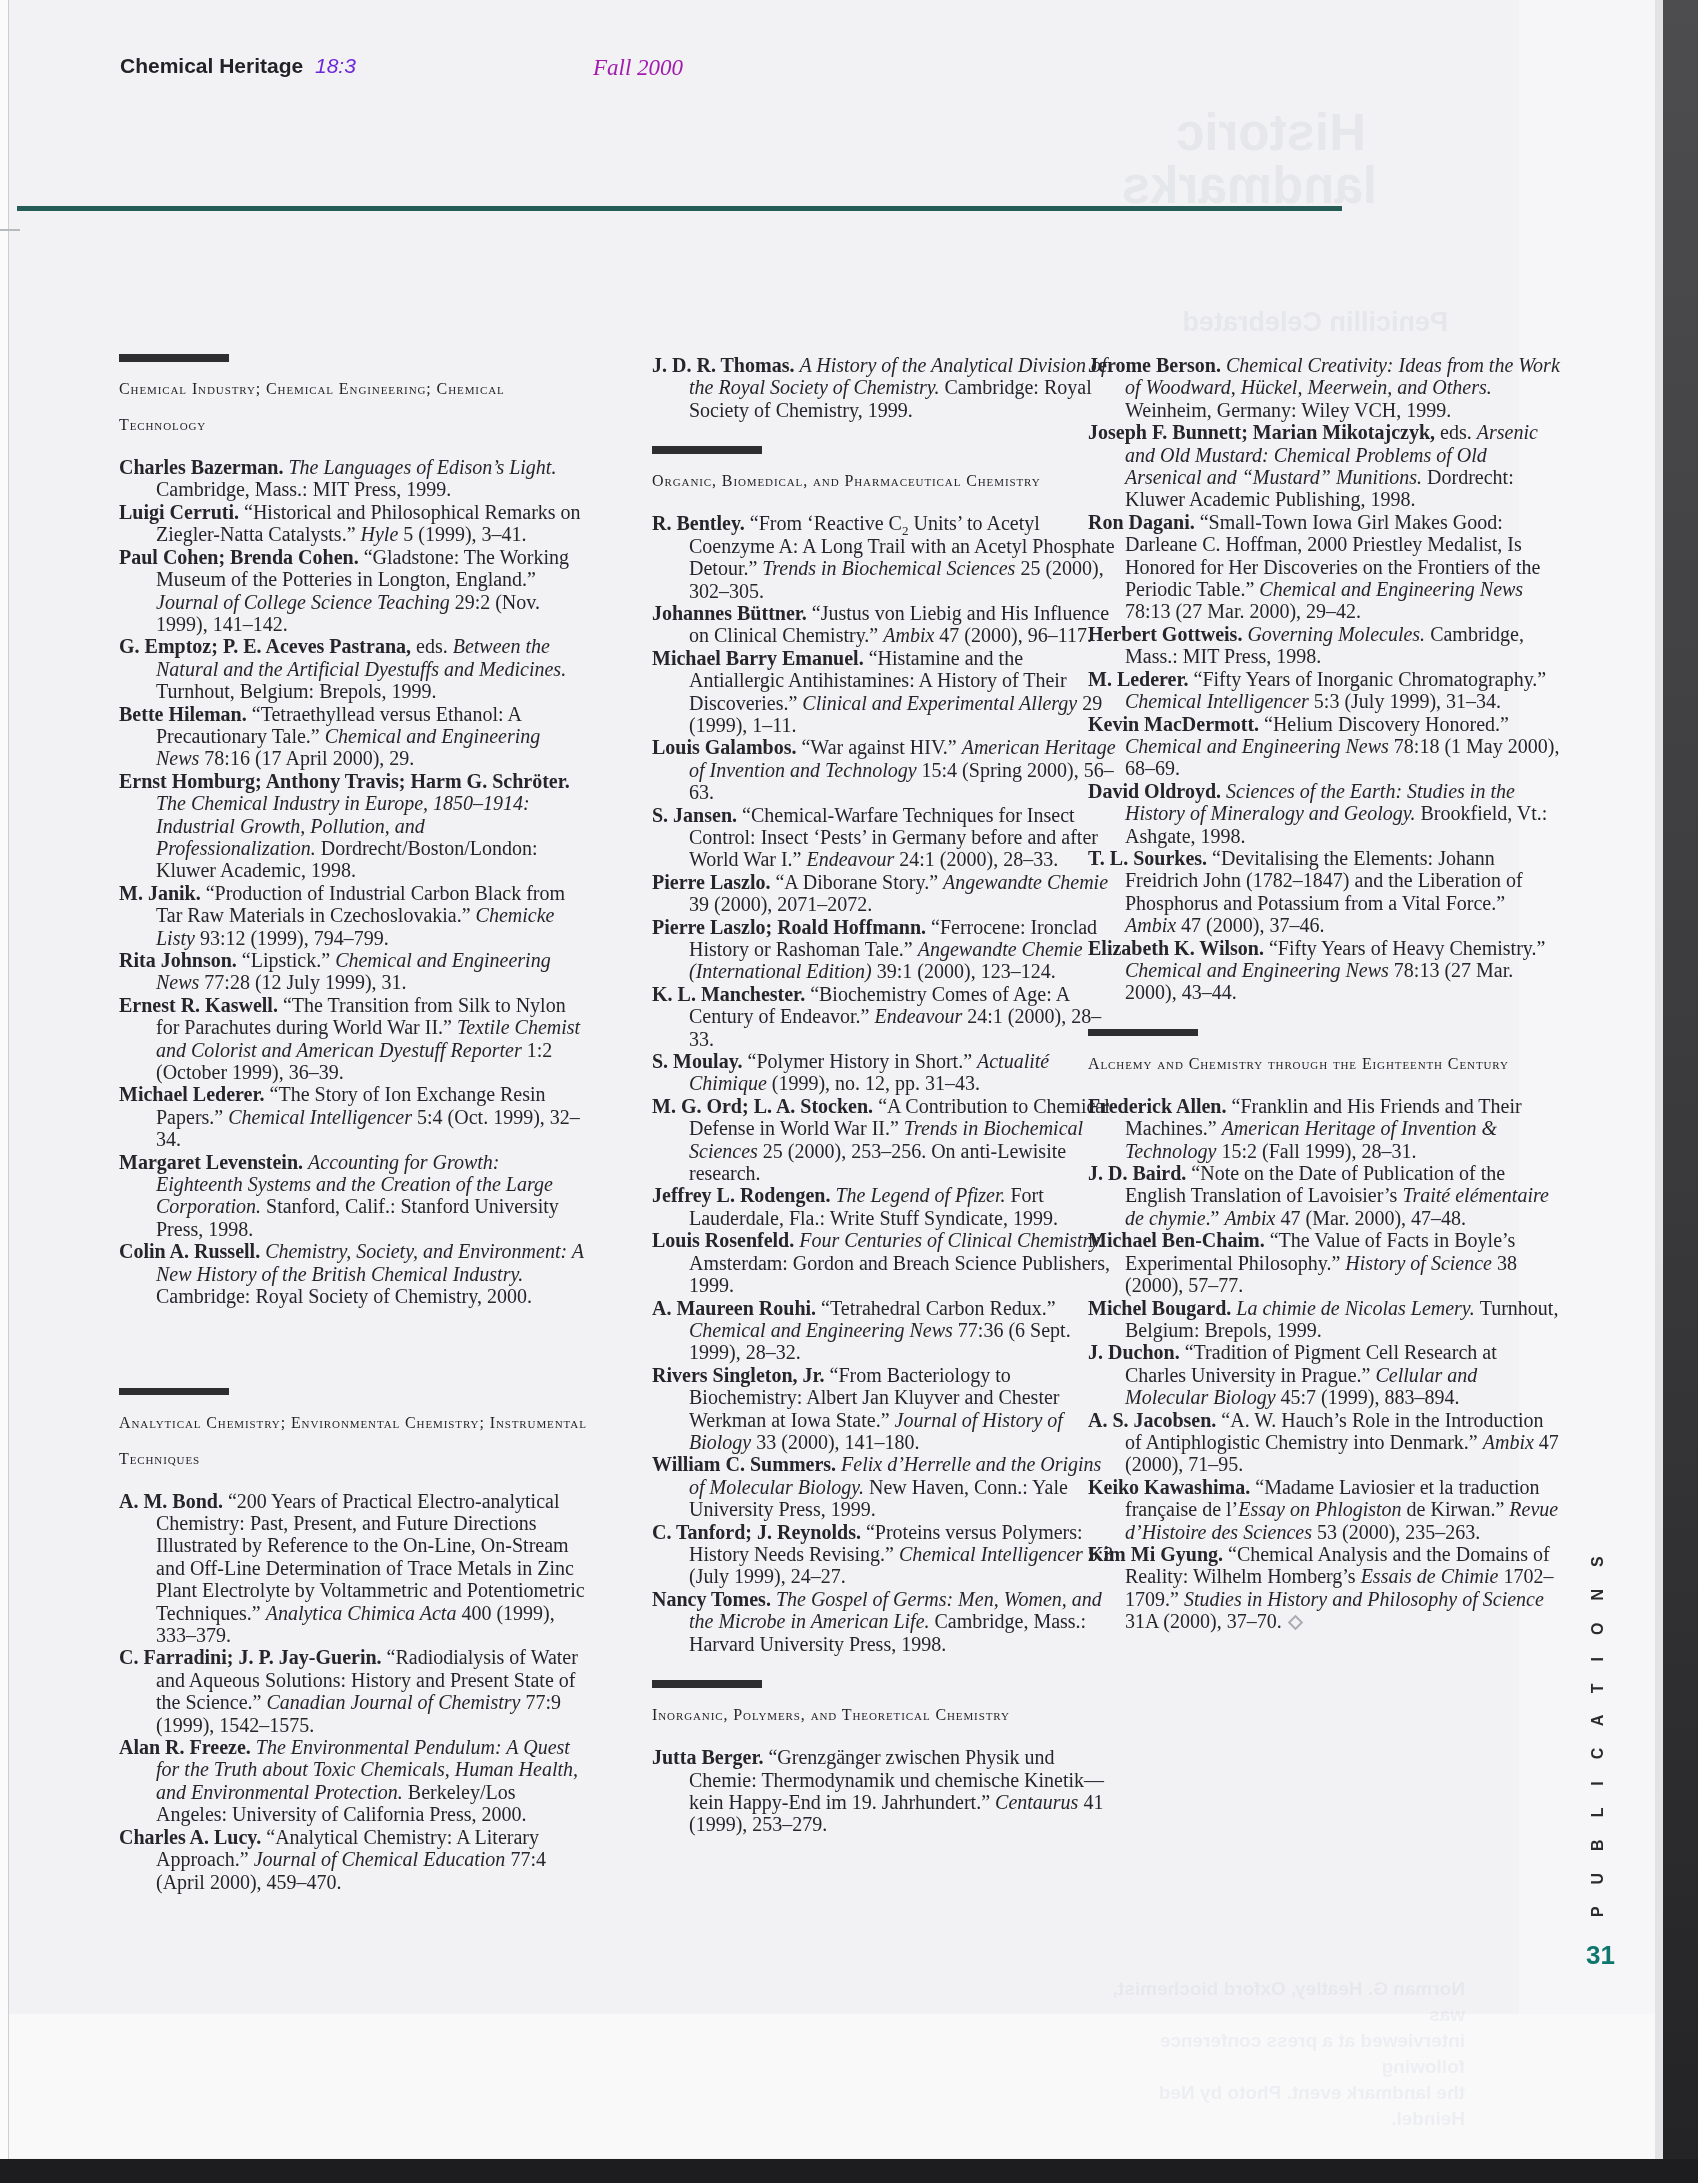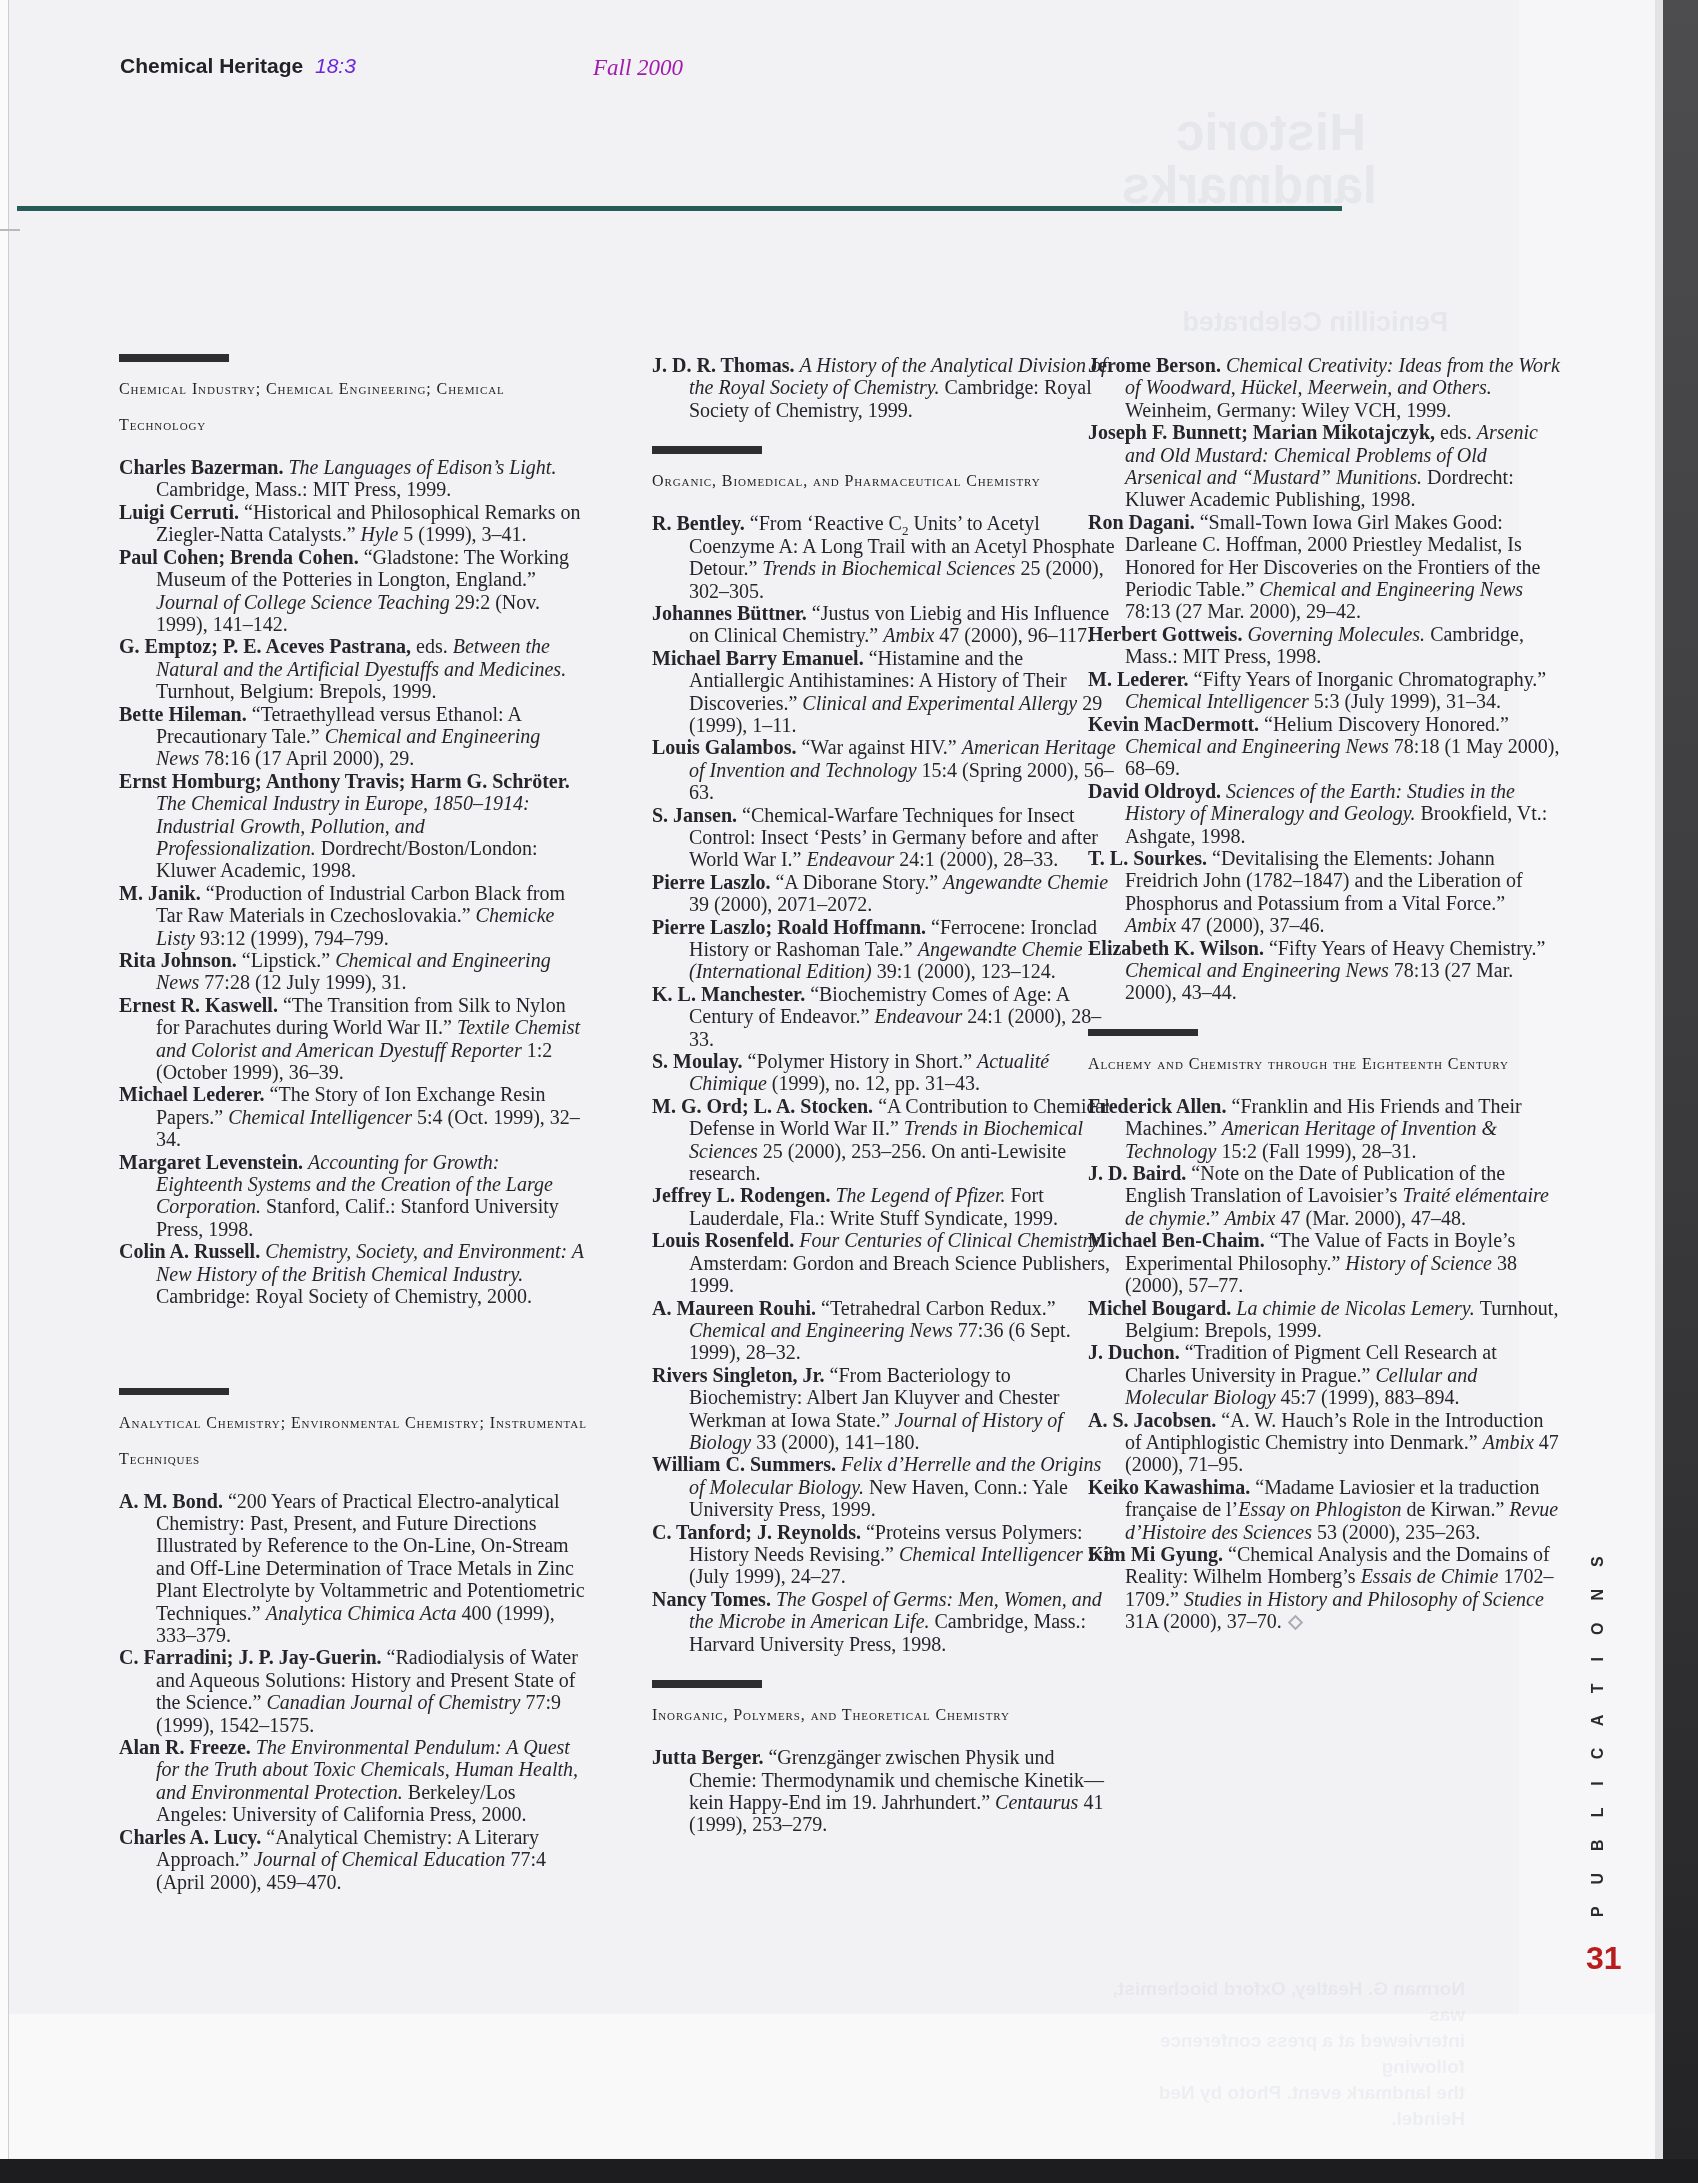--- a/index.html
+++ b/index.html
@@ -52,21 +52,21 @@
   .seg-i{font-style:italic;}
   sub{font-size:.65em;line-height:0;}
   .ornament{display:inline-block;width:7px;height:7px;border:2.9px solid #aaaab1;
             transform:rotate(45deg);margin-left:8.3px;}
 
   
   .pubs-vertical{position:absolute;left:1589px;top:1917px;transform:rotate(-90deg);
                  transform-origin:0 0;font-family:"Liberation Sans",sans-serif;font-weight:bold;
                  font-size:16px;letter-spacing:8.8px;color:#2b2b2e;white-space:nowrap;}
   .page-number{position:absolute;left:1586px;top:1940px;font-family:"Liberation Sans",sans-serif;
-               font-weight:bold;font-size:32px;color:#b91c1c;text-align:right;}
+               font-weight:bold;font-size:26px;color:#0f766e;text-align:right;}
 </style>
 </head>
 <body>
 
 <div class="page">
 
   <div class="tint tint-right"></div>
   <div class="tint tint-bottom"></div>
 
   <div class="ghost ghost-title">

